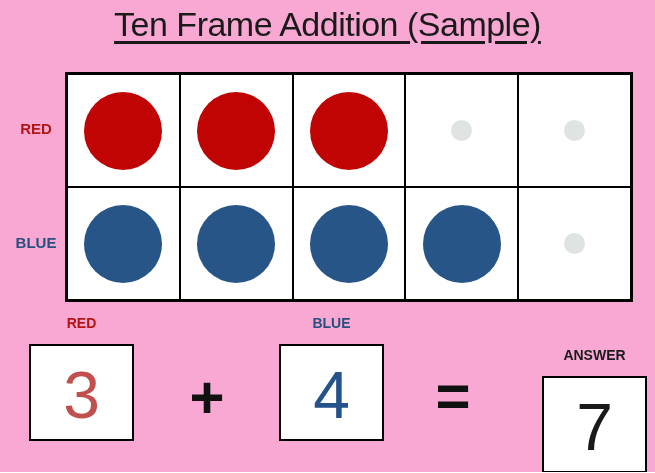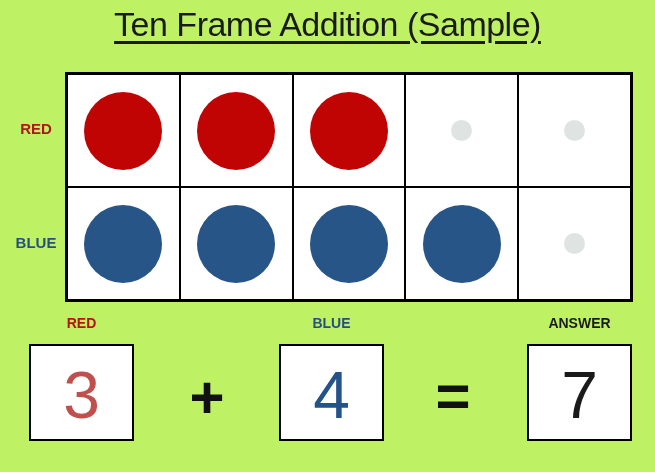--- a/index.html
+++ b/index.html
@@ -1,17 +1,17 @@
 <!DOCTYPE html>
 <html><head>
 <meta charset="utf-8">
 <style>
   html,body { margin:0; padding:0; background:#ffffff; }
   .page {
-    position:relative; width:655px; height:472px; background:#bef264;
+    position:relative; width:655px; height:472px; background:#f9a8d4;
     font-family:"Liberation Sans", sans-serif; overflow:hidden;
   }
   .title {
     position:absolute; top:5px; left:0; width:100%;
     text-align:center; font-size:34px; font-weight:normal; color:#1a1a1a;
     text-decoration:underline; text-underline-offset:5px;
     letter-spacing:-0.5px;
   }
   .ten-frame {
     position:absolute; left:65px; top:72px; width:568px; height:230px;
@@ -27,21 +27,21 @@
   .counter.empty  { width:21px; height:21px; }
   .row-label {
     position:absolute; left:0; width:72px; text-align:center;
     font-size:15px; font-weight:bold; line-height:18px;
   }
   .row-label.red  { top:120px; }
   .row-label.blue { top:234px; }
   .eq-group { position:absolute; top:313px; width:105px; text-align:center; }
   .eq-group.g1 { left:29px; }
   .eq-group.g2 { left:279px; }
-  .eq-group.g3 { left:527px; }
+  .eq-group.g3 { left:542px;margin-top:32px; }
   .eq-label { font-size:14px; font-weight:bold; line-height:20px; color:#1a1a1a; }
   .eq-box {
     margin-top:11px; width:105px; height:97px; border:2px solid #000;
     box-sizing:border-box; background:#ffffff;
     display:flex; align-items:center; justify-content:center;
     font-size:66px; line-height:1; padding-top:4px;
   }
   .op {
     position:absolute; transform:translate(-50%,-50%);
     font-size:60px; font-weight:bold; color:#111111; line-height:1;

